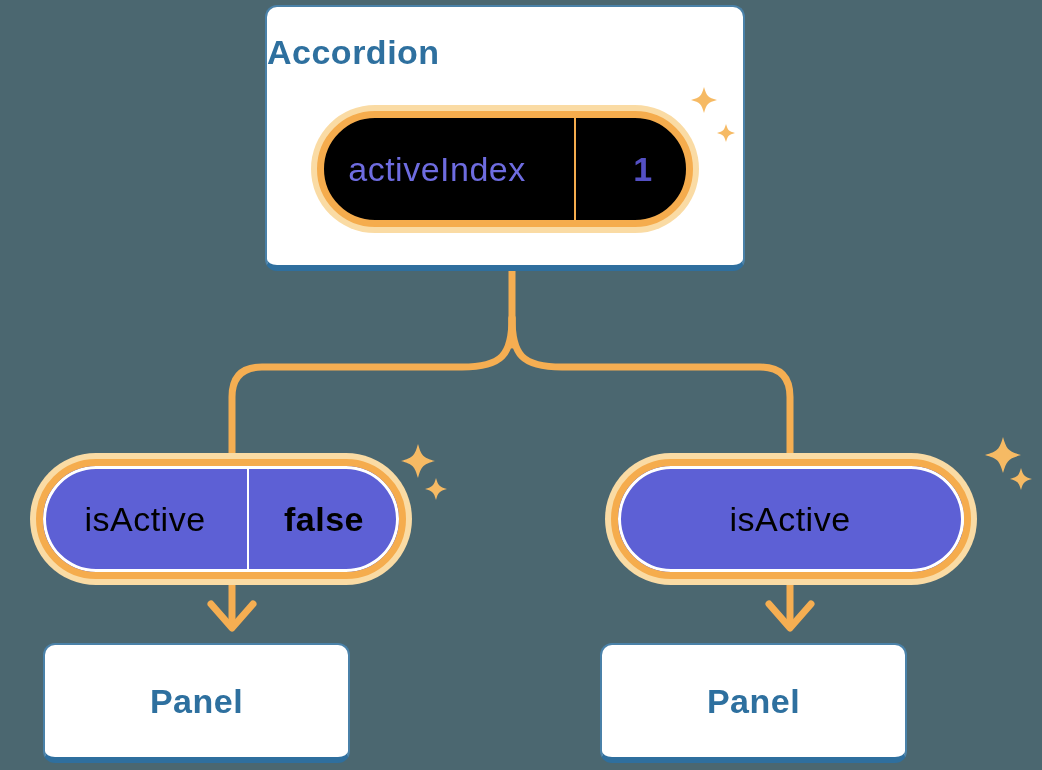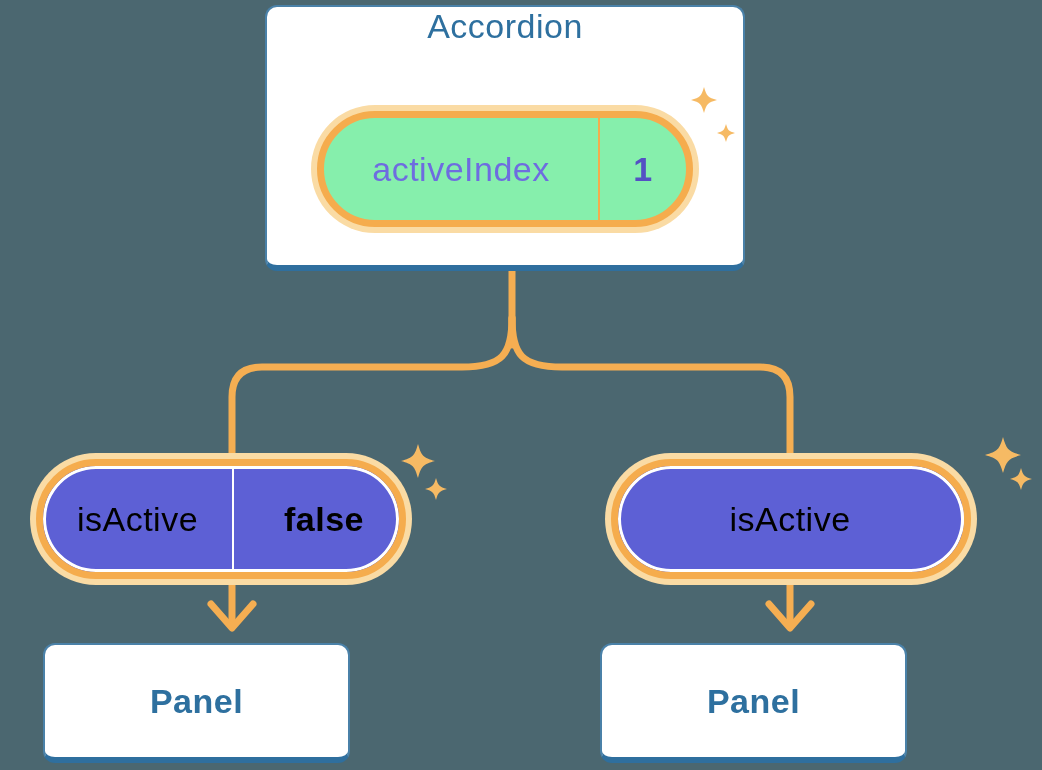--- a/index.html
+++ b/index.html
@@ -30,23 +30,24 @@
     position:absolute;
     background:#fff;
     border:2px solid var(--card-border, #4A81A8);
     border-bottom:6px solid var(--card-bottom, #2F6F9E);
     border-radius:12px;
     box-sizing:border-box;
     z-index:2;
   }
   .accordion-card { left:265px; top:5px; width:480px; height:266px; }
   .card-title {
-    text-align:center;
+    margin-top:26px;
+    text-align:left;
     font-size:34px;
-    font-weight:400;
+    font-weight:700;
     letter-spacing:0.5px;
     color: var(--blue-text, #2E709F);
   }
   .panel-card {
     width:307px; height:120px;
     display:flex; align-items:center; justify-content:center;
     font-size:34px; font-weight:700; letter-spacing:0.5px;
     color: var(--blue-text, #2E709F);
   }
   .panel-left  { left:43px;  top:643px; }
@@ -66,21 +67,21 @@
   .pill-right { left:605px; top:453px; width:372px; height:132px; }
   .pill-inner {
     height:100%;
     border-radius:999px;
     border:7px solid var(--orange-border, #F5AC4D);
     box-sizing:border-box;
     display:flex;
     align-items:stretch;
     overflow:hidden;
   }
-  .pill-inner.light { background:#86efac; }
+  .pill-inner.light { background:#000000;gap:24px; }
   .pill-inner.purple {
     background: var(--purple, #5D60D5);
     box-shadow: inset 0 0 0 3px #fff;
   }
   .pill-label {
     flex:1;
     display:flex; align-items:center; justify-content:center;
     font-size:34px;
     letter-spacing:0.5px;
   }
@@ -89,21 +90,21 @@
   .purple .pill-sep { background:#fff; }
   .pill-value {
     display:flex; align-items:center; justify-content:center;
     font-size:34px; font-weight:700;
     letter-spacing:0.5px;
   }
   .light .pill-label  { color: var(--purple-text, #6E6CE0); }
   .light .pill-value  { color: var(--purple-value, #5450C4); }
   .purple .pill-label, .purple .pill-value { color:#000000; }
   .w-one   { width:86px; }
-  .w-false { width:150px;padding-left:15px; }
+  .w-false { width:150px; }
   .w-true  { width:139px; }
 
   
   .sparkles { position:absolute; z-index:4; }
   .sparkles path { fill: var(--sparkle, #F6BA64); }
 </style>
 </head>
 <body style="--bg: #4B6770; --card-border: #4A81A8; --card-bottom: #2F6F9E; --blue-text: #2E709F; --orange: #F5AE52; --orange-border: #F5AC4D; --glow: #FADBA4; --purple: #5D60D5; --purple-text: #6E6CE0; --purple-value: #5450C4; --sparkle: #F6BA64;">
 
 <div class="canvas">

